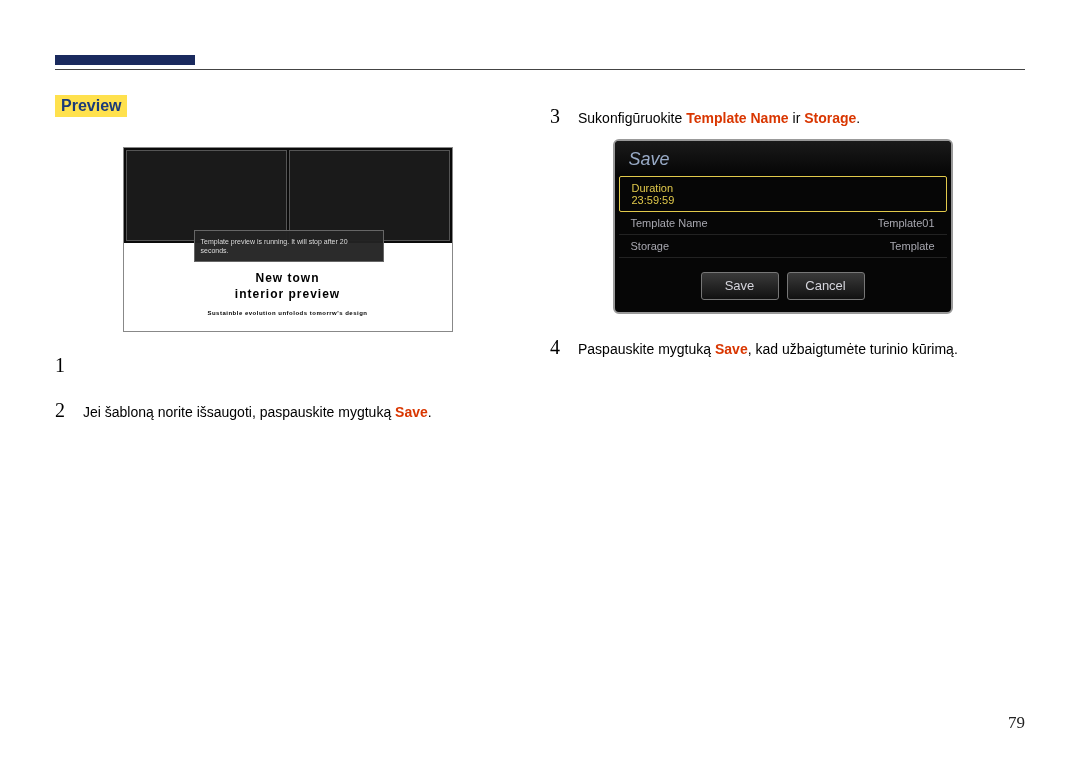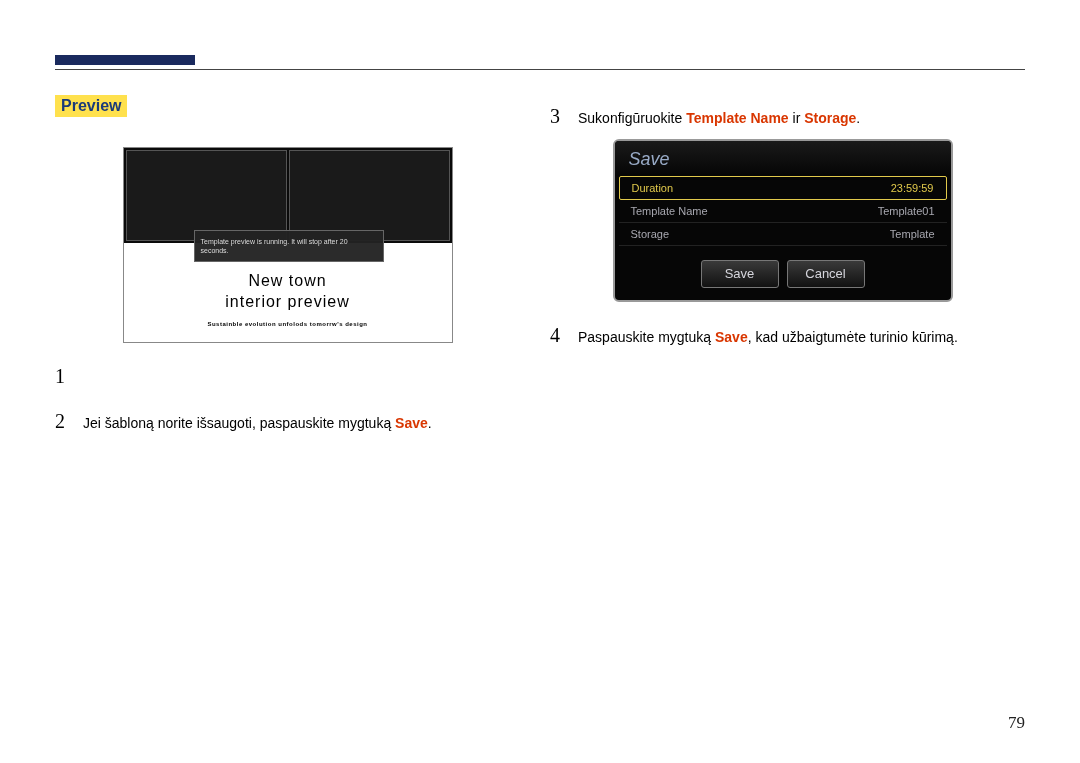--- a/index.html
+++ b/index.html
@@ -76,22 +76,22 @@
       padding: 6px;
       line-height: 1.3;
     }
     .pw-bottom {
       padding-top: 28px;
       padding-bottom: 15px;
       text-align: center;
       background: #fff;
     }
     .pw-h1 {
-      font-size: 16px;
-      font-weight: normal;
+      font-size: 12px;
+      font-weight: bold;
       letter-spacing: 1px;
       line-height: 1.3;
     }
     .pw-sub {
       font-size: 6px;
       font-weight: bold;
       letter-spacing: 0.5px;
       margin-top: 8px;
     }
     .step-row {
@@ -135,20 +135,21 @@
       justify-content: space-between;
       padding: 5px 12px;
       font-size: 11px;
       color: #a8a8b0;
       border-bottom: 1px solid #222;
     }
     .save-row.sel {
       border: 1px solid #e1c94b;
       color: #e1c94b;
       border-radius: 2px;
+      flex-direction: column;
     }
     .save-buttons {
       display: flex;
       justify-content: center;
       gap: 8px;
       padding: 10px 0 12px;
     }
     .sbtn {
       width: 78px;
       height: 28px;

